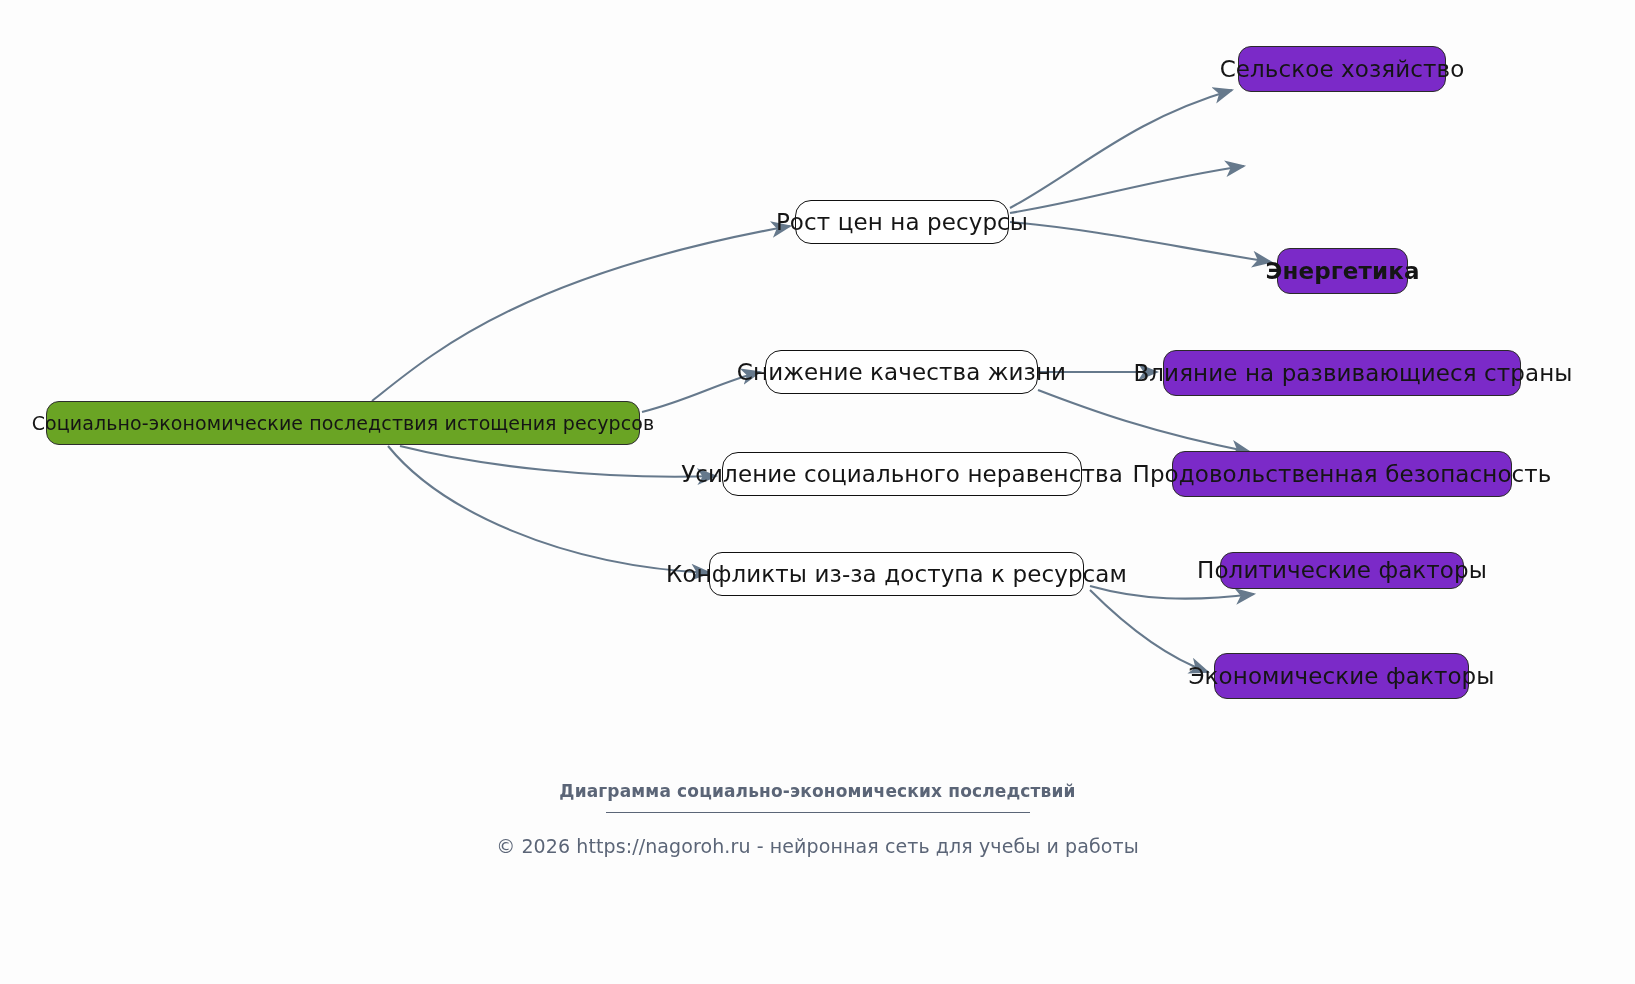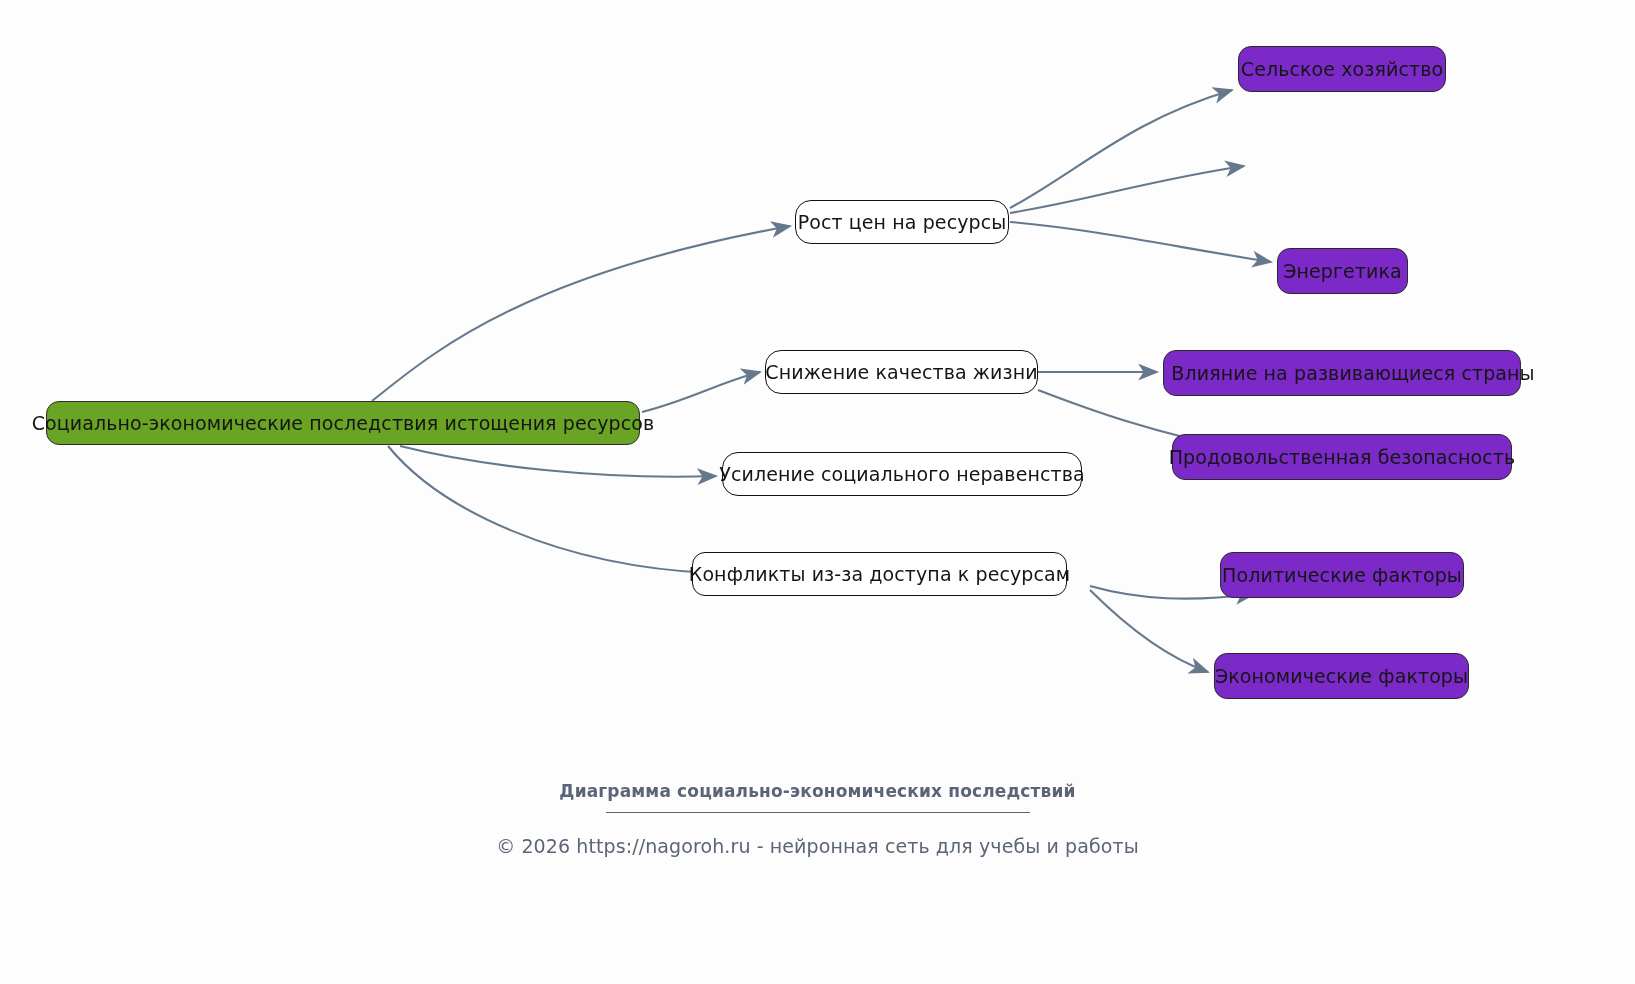--- a/index.html
+++ b/index.html
@@ -26,21 +26,21 @@
   .node {
     position: absolute;
     box-sizing: border-box;
     display: flex;
     align-items: center;
     justify-content: center;
     white-space: nowrap;
     border: 1.6px solid #1c1c1c;
     border-radius: 14px;
     color: #151515;
-    font-size: 19px;
+    font-size: 23px;
     line-height: 1;
     letter-spacing: 0.1px;
     padding: 0 14px;
   }
   .node.root {
     background: #6aa424;
     border-color: #2d2d2d;
     border-radius: 13px;
     font-size: 19px;
     font-weight: 400;
@@ -122,42 +122,42 @@
   </div>
 
   <div class="node mid" style="left:765px; top:350px; width:273px; height:44px;">
     <span>Снижение качества жизни</span>
   </div>
 
   <div class="node mid" style="left:722px; top:452px; width:360px; height:44px;">
     <span>Усиление социального неравенства</span>
   </div>
 
-  <div class="node mid" style="left:692px; top:552px; width:375px; height:44px;border-radius:13px;">
+  <div class="node mid" style="left:709px; top:552px; width:375px; height:44px;border-radius:13px;">
     <span>Конфликты из-за доступа к ресурсам</span>
   </div>
 
   <div class="node leaf" style="left:1238px; top:46px; width:208px; height:46px;">
     <span>Сельское хозяйство</span>
   </div>
 
 
-  <div class="node leaf" style="left:1277px; top:248px; width:131px; height:46px;">
+  <div class="node leaf" style="left:1277px; top:248px; width:131px; height:46px;font-weight:bold;">
     <span>Энергетика</span>
   </div>
 
   <div class="node leaf" style="left:1163px; top:350px; width:358px; height:46px;padding-left:36px;">
     <span>Влияние на развивающиеся страны</span>
   </div>
 
-  <div class="node leaf" style="left:1172px; top:434px; width:340px; height:46px;">
+  <div class="node leaf" style="left:1172px; top:451px; width:340px; height:46px;">
     <span>Продовольственная безопасность</span>
   </div>
 
-  <div class="node leaf" style="left:1220px; top:552px; width:244px; height:46px;">
+  <div class="node leaf" style="left:1220px; top:552px; width:244px; height:37px;">
     <span>Политические факторы</span>
   </div>
 
   <div class="node leaf" style="left:1214px; top:653px; width:255px; height:46px;">
     <span>Экономические факторы</span>
   </div>
 
   <div class="caption-block" style="top:780px;">
     <div class="caption-title">
       <div>Диаграмма социально-экономических последствий</div>

